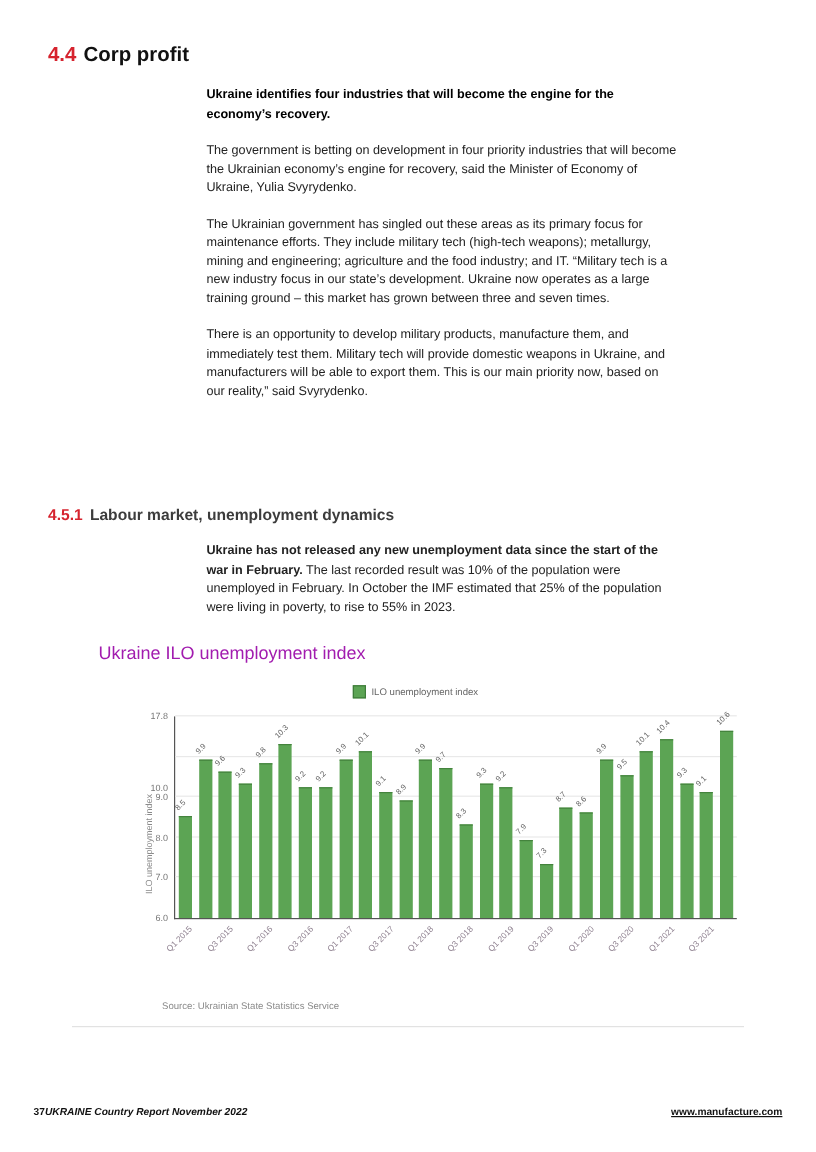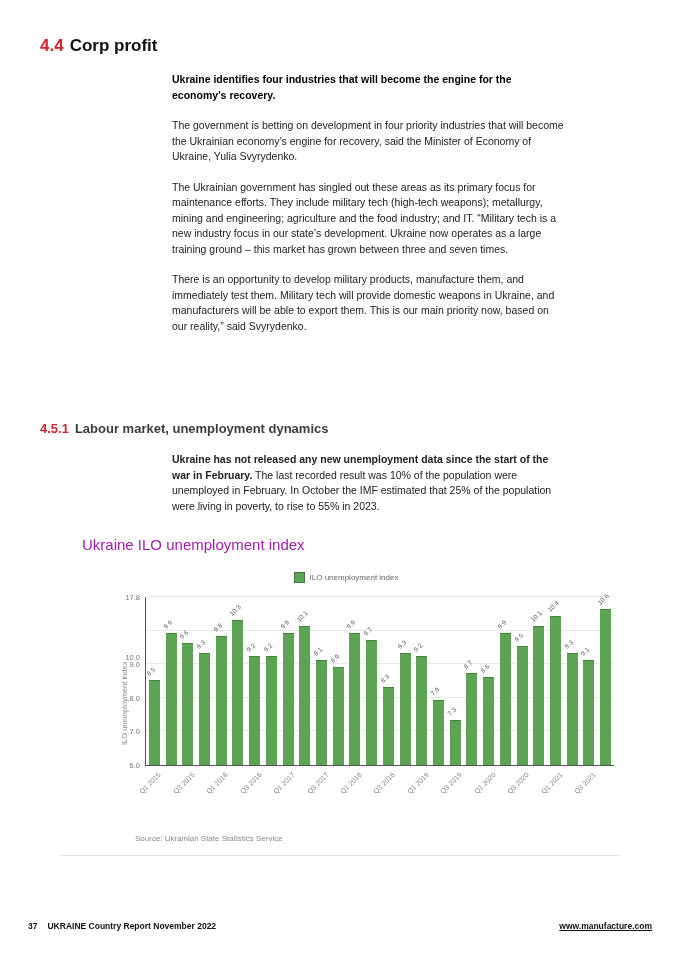--- a/index.html
+++ b/index.html
@@ -26,21 +26,21 @@
   .bar-label{position:absolute;font-size:6.5px;color:#5f5f5f;white-space:nowrap;
              transform:rotate(-45deg);transform-origin:left bottom;}
   .xlabel{position:absolute;top:174px;font-size:7px;color:#8f8190;white-space:nowrap;
           transform:translateX(-100%) rotate(-45deg);transform-origin:right top;}
   .y-title{position:absolute;left:-26px;top:148px;font-size:7.5px;color:#8a8a8a;
            transform:rotate(-90deg);transform-origin:left top;white-space:nowrap;}
   .source{position:absolute;left:75px;top:301px;font-size:8px;color:#8a8a8a;}
   .fig-rule{position:absolute;left:0;top:322px;width:560px;height:1px;background:#e2e2e2;}
   .footer{position:absolute;left:28px;right:28px;top:921px;display:flex;justify-content:space-between;
           font-size:8.5px;color:#111;}
-  .footer .left b{margin-left:10px;}
+  .footer .left b{font-style:italic;}
   .footer .left{font-weight:bold;}
   .footer a{font-weight:bold;color:#111;text-decoration:underline;cursor:pointer;}
 </style>
 </head>
 <body>
 
 <div class="page">
 
   <div class="h1" style="top:36px;">
     <span class="num">4.4</span><span>Corp profit</span>

